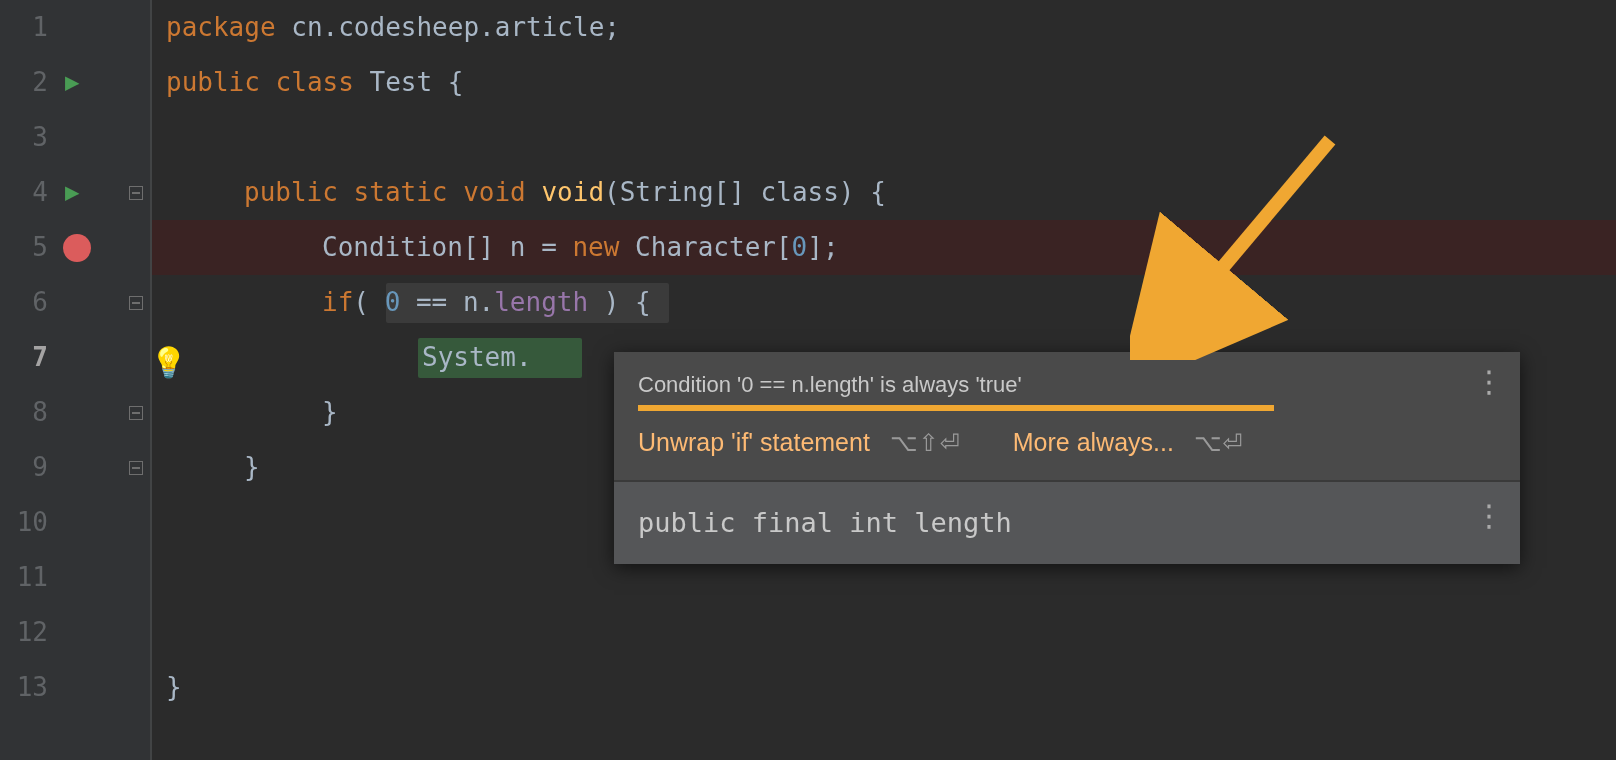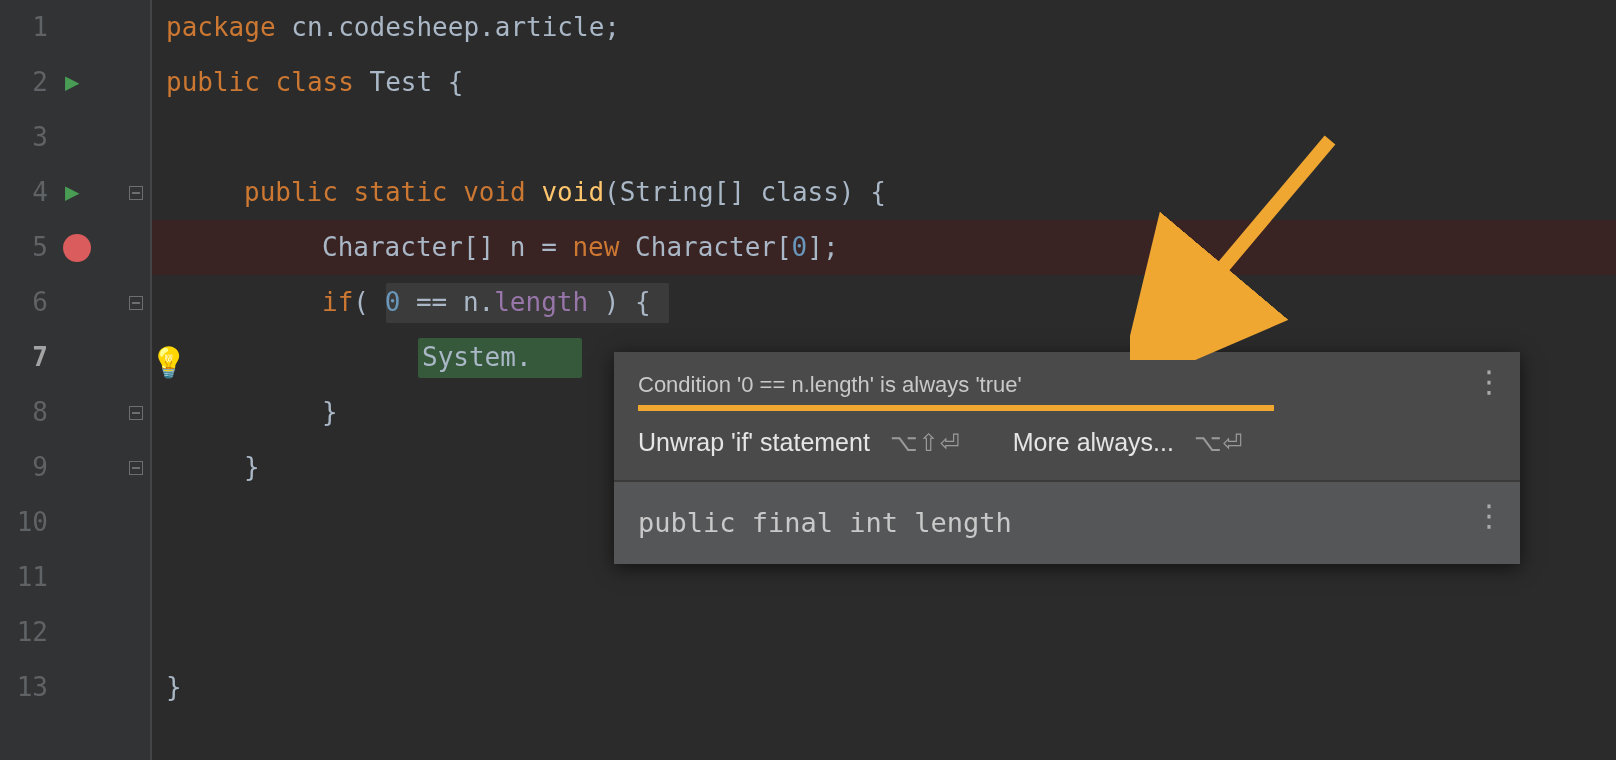--- a/index.html
+++ b/index.html
@@ -21,21 +21,21 @@
   .num{color:#6897bb;}
   .field{color:#9876aa;}
   .br{color:#a9b7c6;}
   .hl-line{position:absolute;left:152px;right:0;height:55px;background:#3a2323;}
   .sel{position:absolute;height:40px;background:rgba(255,255,255,0.08);border-radius:2px;}
   .tooltip{position:absolute;left:614px;top:352px;width:906px;background:#4a4a4a;box-shadow:0 4px 18px rgba(0,0,0,0.6);font-family:-apple-system,Helvetica,Arial,sans-serif;font-size:25px;line-height:1.4;color:#bdbdbd;}
   .tooltip .section1{padding:18px 24px 20px 24px;}
   .tooltip .title{color:#c9c9c9;font-size:22px;}
   .underline{height:6px;background:#f0a732;width:636px;margin-top:4px;}
   .tooltip .actions{margin-top:14px;display:flex;align-items:center;gap:12px;font-size:25px;}
-  .tooltip .link{color:#e5e5e5;cursor:pointer;}
+  .tooltip .link{color:#fdba74;cursor:pointer;}
   .shortcut{color:#9a9a9a;font-size:24px;letter-spacing:1px;margin-left:8px;margin-right:40px;}
   .more-icon{position:absolute;right:18px;color:#aaa;font-size:30px;line-height:20px;letter-spacing:-2px;cursor:pointer;}
   .tooltip .section2{border-top:2px solid #3a3a3a;background:#555658;padding:22px 24px;font-family:Menlo,Consolas,monospace;color:#c9c9c9;font-size:27px;position:relative;}
   .arrow{position:absolute;pointer-events:none;}
 </style>
 </head>
 <body>
 
 <div class="editor">
 
@@ -82,21 +82,21 @@
 
   <div class="sel" style="top:338px;left:418px;width:164px;background:#36593b"></div>
 
   <div class="code">
     <div class="row" style="top:0px"><span class="kw">package</span><span> cn.codesheep.article;</span></div>
 
     <div class="row" style="top:55px"><span class="kw">public</span><span class="kw"> class</span><span class="cls"> Test </span><span class="br">{</span></div>
 
     <div class="row" style="top:165px;left:78px"><span class="kw">public static void </span><span class="fn">void</span><span>(String[] class) {</span></div>
 
-    <div class="row" style="top:220px;left:156px"><span>Character[] n = </span><span class="kw">new</span><span> Character[</span><span class="num">0</span><span>];</span></div>
+    <div class="row" style="top:220px;left:156px"><span>Condition[] n = </span><span class="kw">new</span><span> Character[</span><span class="num">0</span><span>];</span></div>
 
     <div class="row" style="top:275px;left:156px"><span class="kw">if</span><span>( </span><span class="num">0</span><span> == n.</span><span class="field">length</span><span> ) {</span></div>
 
     <div class="row" style="top:330px;left:256px"><span>System.</span></div>
 
     <div class="row" style="top:385px;left:156px"><span class="br">}</span></div>
 
     <div class="row" style="top:440px;left:78px"><span class="br">}</span></div>
 
     <div class="row" style="top:660px;left:0"><span class="br">}</span></div>

